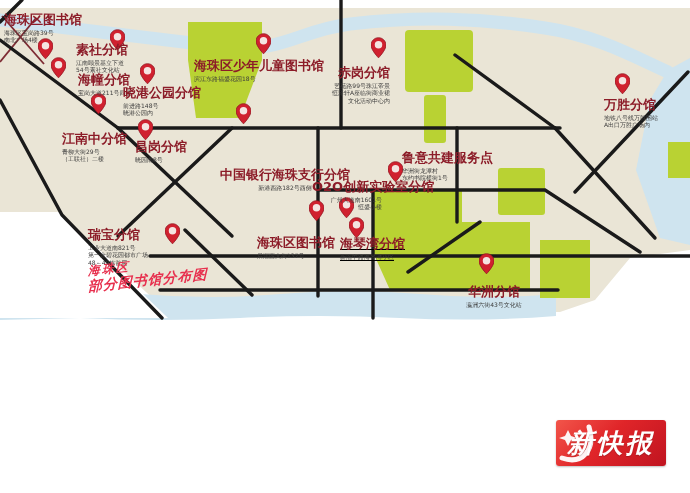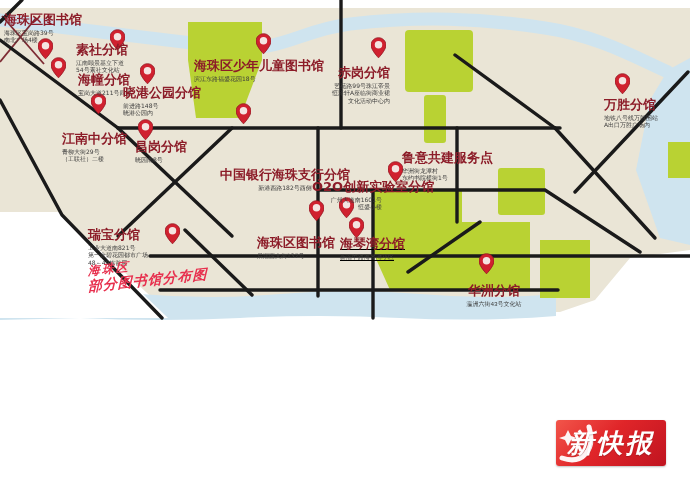--- a/index.html
+++ b/index.html
@@ -238,21 +238,21 @@
         <div class="a">工业大道南821号</div>
         <div class="a">第一金碧花园都市广场</div>
         <div class="a">48～49栋首层</div>
       </div>
       <div class="pin" style="left: 478.5px; top: 252.5px;">
         <svg width="15" height="22" viewBox="0 0 16 22">
           <path d="M8,0C3.6,0 0,3.6 0,8 C0,13.2 8,21.5 8,21.5 C8,21.5 16,13.2 16,8 C16,3.6 12.4,0 8,0Z" fill="#d0212f" stroke="#8f1420" stroke-width="0.8"></path>
           <circle cx="8" cy="7.6" r="4" fill="#f4e4e1"></circle>
         </svg>
       </div>
-      <div class="pin-label" style="left: 462px; top: 284px; width: 64px; text-align: center; font-family: Liberation Mono, monospace;">
+      <div class="pin-label" style="left: 462px; top: 284px; width: 64px; text-align: center;">
         <div class="t">华洲分馆</div>
         <div class="a">瀛洲六街43号文化站</div>
       </div>
     </div>
 
   <div id="map-title" style="left:88px;top:264px;">
     <div class="l1">海珠区</div>
     <div class="l2">部分图书馆分布图</div>
   </div>
 

